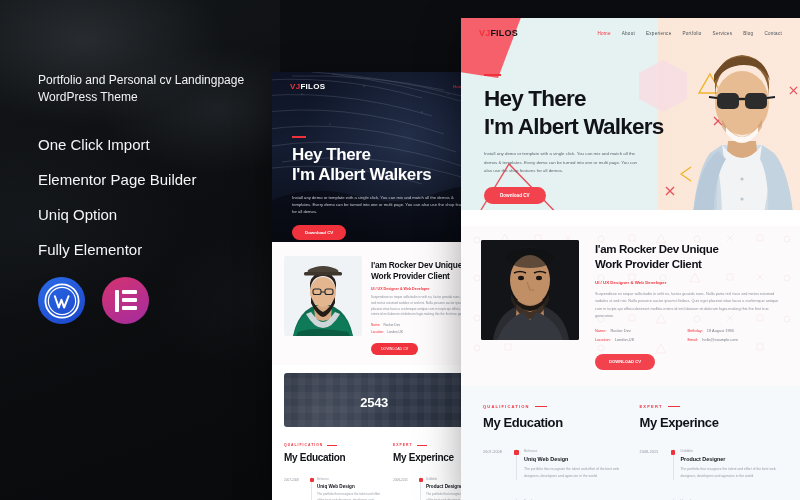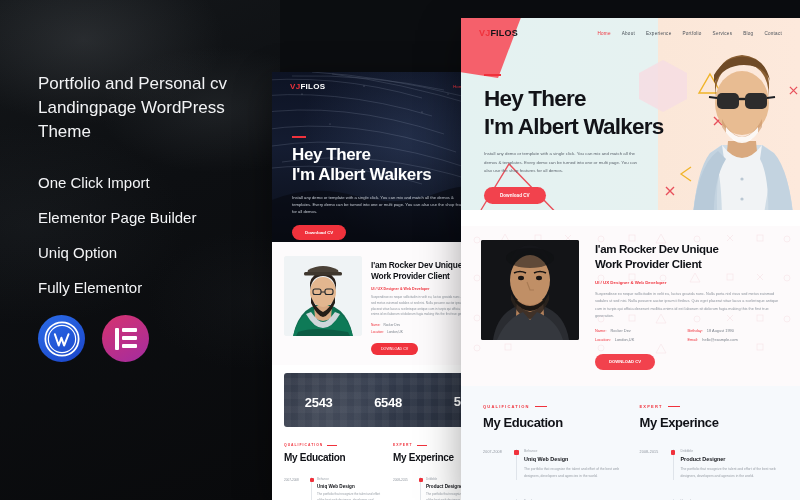--- a/index.html
+++ b/index.html
@@ -21,21 +21,21 @@
       linear-gradient(160deg,#14171a 0%, #0d0f12 40%, #090a0c 100%);
     overflow:hidden; z-index:5;
   }
   .left-inner{ position:absolute; left:38px; top:50px; right:10px; }
 
   .brand{ font-size:37px; font-weight:700; letter-spacing:-0.5px; line-height:1; }
   .brand .vj{ color:#f0323c; }
   .brand .filos{ color:#ffffff; }
 
   .tagline{
-    margin-top:22px; color:#f2f3f5; font-size:17px; line-height:1.42;
+    margin-top:22px; color:#f2f3f5; font-size:12px; line-height:1.42;
     font-weight:400; max-width:225px;
   }
 
   .feature-list{ margin-top:31px; list-style:none; }
   .feature-list li{
     color:#f4f5f7; font-size:15px; line-height:1.1; margin-bottom:18.5px;
     font-weight:400;
   }
 
   .logos{ margin-top:8px; display:flex; gap:17px; align-items:center; }
@@ -97,21 +97,21 @@
 
   
   .m2-stats{ margin:8px 12px 0; height:54px; border-radius:3px; overflow:hidden; position:relative;
     background:linear-gradient(120deg,#2a3140 0%,#323a4b 40%,#262d3a 100%); display:flex; }
   .m2-stats .glow{ position:absolute; inset:0;
     background:
       radial-gradient(circle at 18% 70%, rgba(255,255,255,.10), rgba(0,0,0,0) 45%),
       repeating-linear-gradient(90deg, rgba(255,255,255,.035) 0 7px, rgba(0,0,0,0) 7px 14px),
       repeating-linear-gradient(0deg, rgba(255,255,255,.03) 0 7px, rgba(0,0,0,0) 7px 14px);
   }
-  .m2-stat{ flex:1; display:flex; flex-direction:column; align-items:center;
+  .m2-stat{ flex:1; display:flex; flex-direction:column; align-items:flex-end;
             justify-content:center; z-index:2;gap:44px; }
   .m2-stat .ic{ color:#fff; font-size:7px; margin-bottom:2px; }
   .m2-stat .num{ color:#fff; font-size:13px; font-weight:700; letter-spacing:-.3px; }
   .m2-stat .lab{ color:#b9bfc9; font-size:3.1px; margin-top:2px; }
 
   
   .m2-edu{ display:flex; padding:16px 12px 0; gap:10px; background:#fff; }
   .m2-col{ flex:1; min-width:0; }
   .m2-kicker{ font-size:3.4px; color:#f0323c; letter-spacing:1px; font-weight:700;
               text-transform:uppercase; display:flex; align-items:center; gap:4px; }
@@ -296,25 +296,20 @@
       <div class="m2-cv">DOWNLOAD CV</div>
     </div>
   </div>
 
   <div class="m2-stats">
     <div class="glow"></div>
     <div class="m2-stat">
       <div class="ic">♢</div>
       <div class="num">2543</div>
       <div class="lab">Project Completed</div>
-    </div>
-    <div class="m2-stat">
-      <div class="ic">🏆</div>
-      <div class="num">6548</div>
-      <div class="lab">Win Awards</div>
     </div>
     <div class="m2-stat">
       <div class="ic">☺</div>
       <div class="num">5</div>
       <div class="lab">Happy Clients</div>
     </div>
   </div>
 
   <div class="m2-edu">
     <div class="m2-col">

